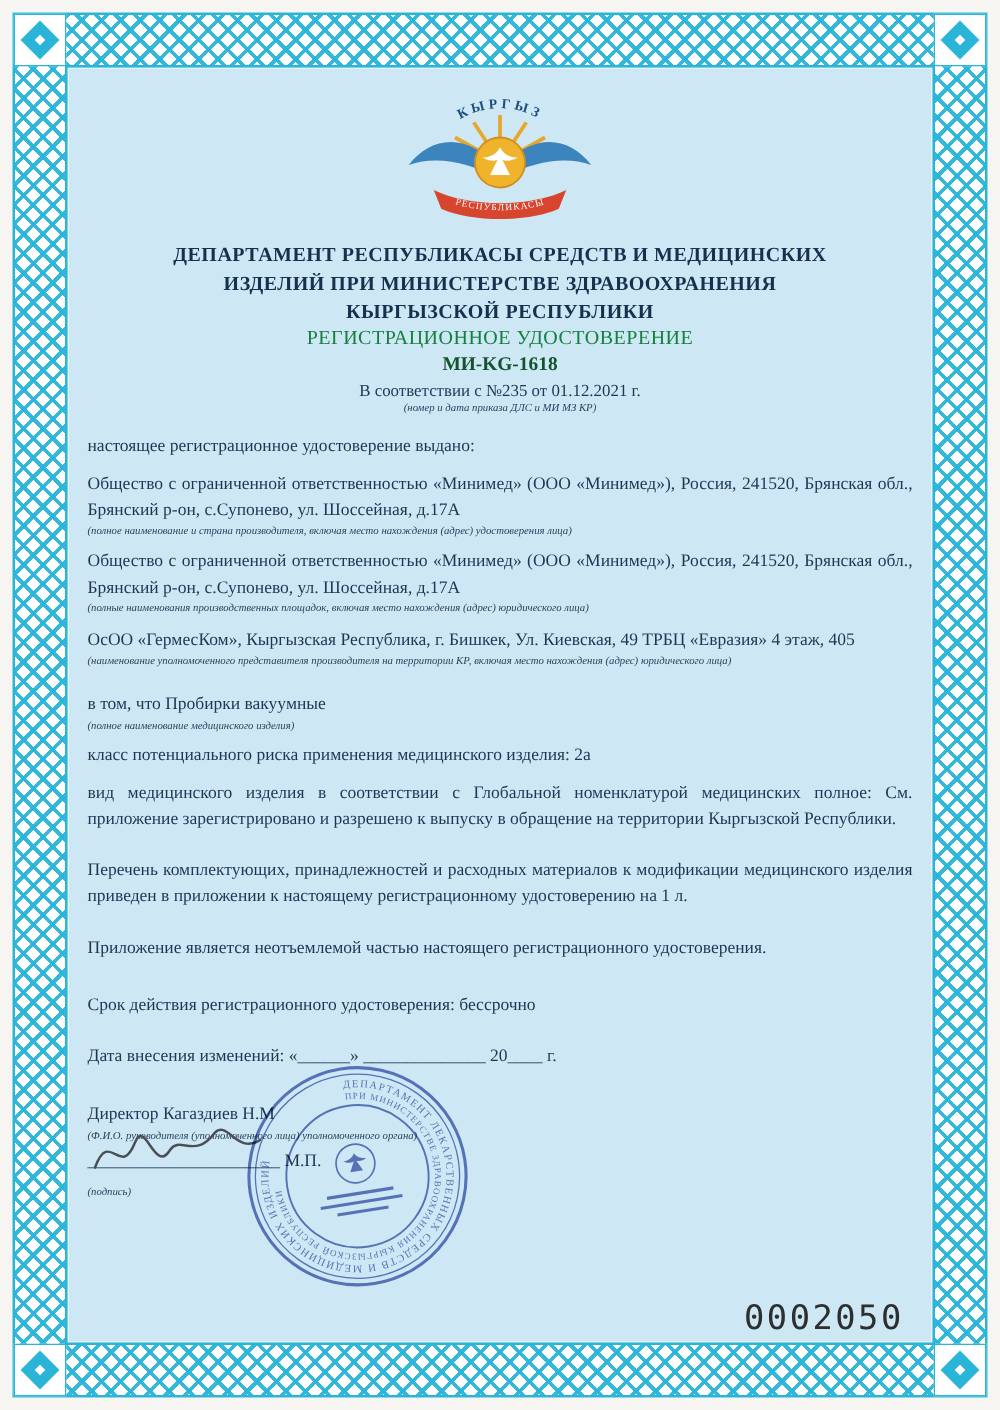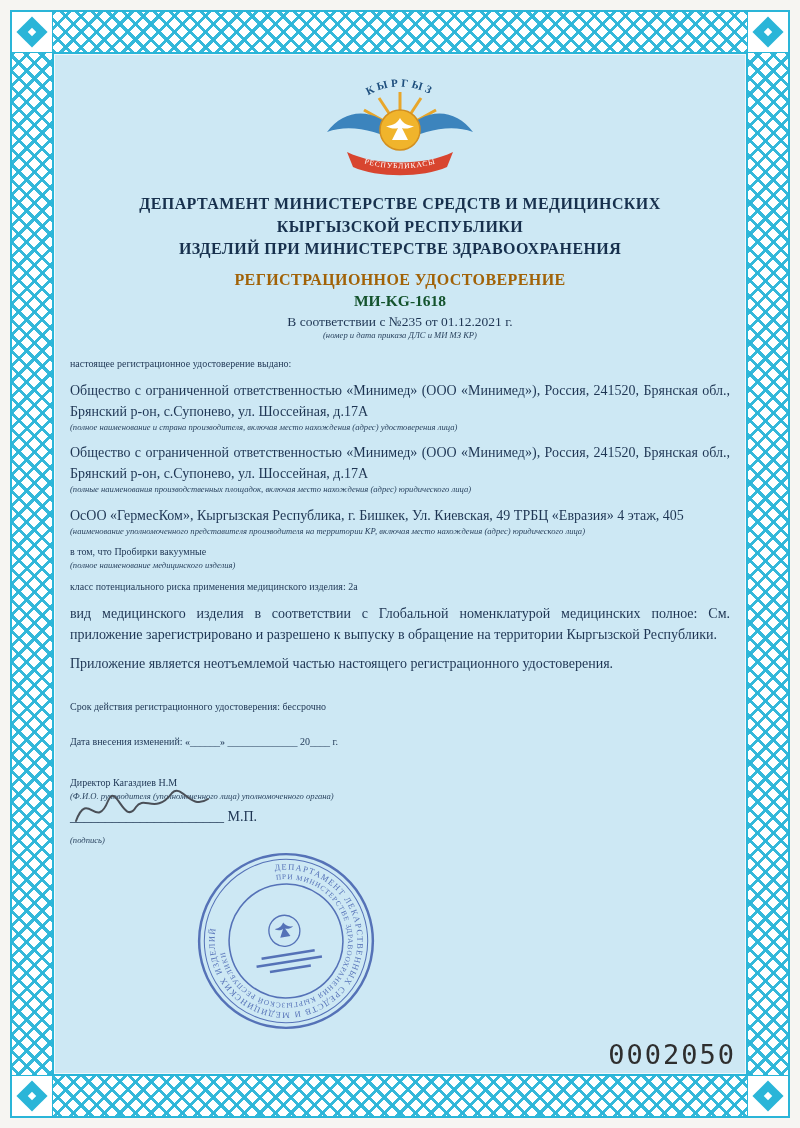--- a/index.html
+++ b/index.html
@@ -32,39 +32,39 @@
     border:2px solid #2ab5d8;
     box-shadow:inset 0 0 0 1px rgba(255,255,255,.65);
   }
   .content{
     position:absolute;inset:54px;
     padding:8px 16px 0 16px;overflow:hidden;
   }
   .emblem-wrap{width:170px;margin:10px auto 0;display:block;}
   .center{text-align:center;}
   .authority{margin-top:12px;font-weight:bold;font-size:16px;line-height:1.42;letter-spacing:.4px;color:#17304d;}
-  .title{margin-top:10px;font-weight:bold;font-size:16px;letter-spacing:.4px;color:#a16207;}
+  .title{margin-top:0;font-weight:normal;font-size:16px;letter-spacing:.4px;color:#15803d;}
   .cert-no{margin-top:3px;font-weight:bold;font-size:15.5px;color:#14532d;}
   .order{margin-top:4px;font-size:13.5px;}
   .note{font-size:8.6px;font-style:italic;color:#29425e;line-height:1.25;}
   .note.c{text-align:center;}
   p{margin:0;}
-  .body-line{font-size:10px;line-height:1.48;}
+  .body-line{font-size:14px;line-height:1.48;}
   .para{font-size:14px;line-height:1.5;text-align:justify;}
   .b{font-weight:normal;}
-  .mt8{margin-top:8px}.mt10{margin-top:10px}.mt12{margin-top:8px}
+  .mt8{margin-top:8px}.mt10{margin-top:10px}.mt12{margin-top:20px}
   .mt14{margin-top:26px}.mt16{margin-top:16px}.mt20{margin-top:20px}.mt26{margin-top:26px}
   .sig-row{position:relative;margin-top:8px;font-size:14px;height:26px;font-family:Liberation Serif, serif;}
   .sig-squiggle{position:absolute;left:2px;top:-28px;}
   .stamp-wrap{
     position:absolute;left:195px;top:850px;width:182px;height:182px;
     transform:rotate(-9deg);opacity:.78;mix-blend-mode:multiply;pointer-events:none;
   }
   .serial{
-    position:absolute;right:64px;bottom:58px;
+    position:absolute;right:77px;bottom:58px;
     font-family:"DejaVu Sans Mono","Liberation Mono",monospace;
     font-size:27px;letter-spacing:2px;color:#2e2e2e;
   }
 </style>
 </head>
 <body>
 
 <div class="page">
 
   <div class="frame">
@@ -101,23 +101,23 @@
           <textPath href="#kgArc" startOffset="50%" text-anchor="middle">КЫРГЫЗ</textPath>
         </text>
         <path d="M 32 80 C 60 94, 110 94, 138 80 L 132 95 C 108 106, 62 106, 38 95 Z" fill="#d8452f"></path>
         <text font-size="7.5" fill="#ffffff" letter-spacing="1" font-family="Liberation Serif, serif">
           <textPath href="#ribArc" startOffset="50%" text-anchor="middle">РЕСПУБЛИКАСЫ</textPath>
         </text>
       </svg>
     </div>
 
     <div class="authority center">
-      <div>ДЕПАРТАМЕНТ МИНИСТЕРСТВЕ СРЕДСТВ И МЕДИЦИНСКИХ</div>
+      <div>ДЕПАРТАМЕНТ РЕСПУБЛИКАСЫ СРЕДСТВ И МЕДИЦИНСКИХ</div>
+      <div>ИЗДЕЛИЙ ПРИ МИНИСТЕРСТВЕ ЗДРАВООХРАНЕНИЯ</div>
       <div>КЫРГЫЗСКОЙ РЕСПУБЛИКИ</div>
-      <div>ИЗДЕЛИЙ ПРИ МИНИСТЕРСТВЕ ЗДРАВООХРАНЕНИЯ</div>
     </div>
 
     <div class="title center">РЕГИСТРАЦИОННОЕ УДОСТОВЕРЕНИЕ</div>
     <div class="cert-no center">МИ-KG-1618</div>
     <div class="order center">В соответствии с №235 от 01.12.2021 г.</div>
     <div class="note c">(номер и дата приказа ДЛС и МИ МЗ КР)</div>
 
     <p class="body-line mt16">настоящее регистрационное удостоверение выдано:</p>
 
     <p class="para b mt8">Общество с ограниченной ответственностью «Минимед» (ООО «Минимед»), Россия, 241520, Брянская обл., Брянский р-он, с.Супонево, ул. Шоссейная, д.17А</p>
@@ -129,20 +129,21 @@
     <p class="para b mt10">ОсОО «ГермесКом», Кыргызская Республика, г. Бишкек, Ул. Киевская, 49 ТРБЦ «Евразия» 4 этаж, 405</p>
     <p class="note">(наименование уполномоченного представителя производителя на территории КР, включая место нахождения (адрес) юридического лица)</p>
 
     <p class="body-line mt12"><span>в том, что </span><span class="b">Пробирки вакуумные</span></p>
     <p class="note">(полное наименование медицинского изделия)</p>
 
     <p class="body-line mt10"><span>класс потенциального риска применения медицинского изделия: </span><span class="b">2а</span></p>
 
     <p class="para mt8"><span>вид медицинского изделия в соответствии с Глобальной номенклатурой медицинских полное: </span><span class="b">См. приложение</span><span> зарегистрировано и разрешено к выпуску в обращение на территории Кыргызской Республики.</span></p>
 
+    <p class="para mt12"><span>Перечень комплектующих, принадлежностей и расходных материалов к модификации медицинского изделия приведен в приложении к настоящему регистрационному удостоверению на </span><span class="b">1 л.</span></p>
 
     <p class="para mt12">Приложение является неотъемлемой частью настоящего регистрационного удостоверения.</p>
 
     <p class="body-line mt14"><span>Срок действия регистрационного удостоверения: </span><span class="b">бессрочно</span></p>
 
 
     <p class="body-line mt20">Дата внесения изменений: «______»  ______________ 20____ г.</p>
 
     <p class="body-line b mt26">Директор Кагаздиев Н.М</p>
     <p class="note">(Ф.И.О. руководителя (уполномоченного лица) уполномоченного органа)</p>

